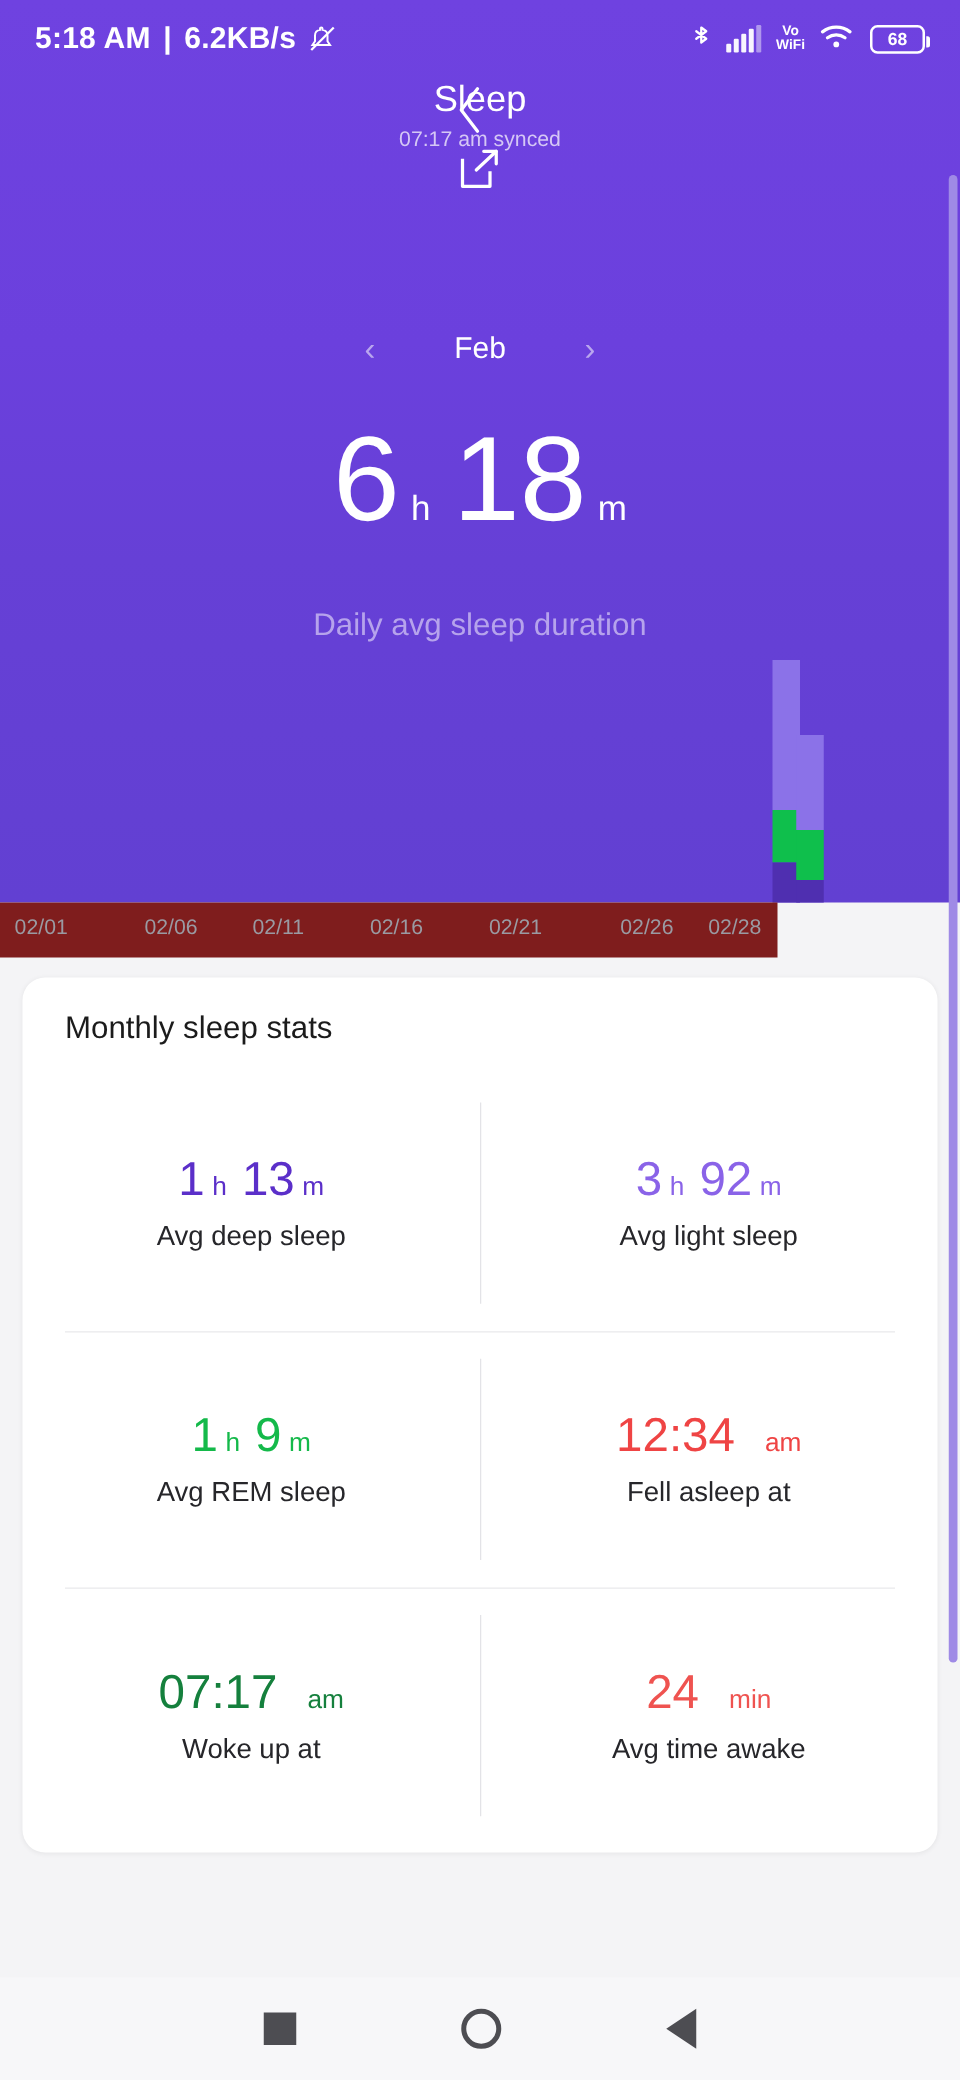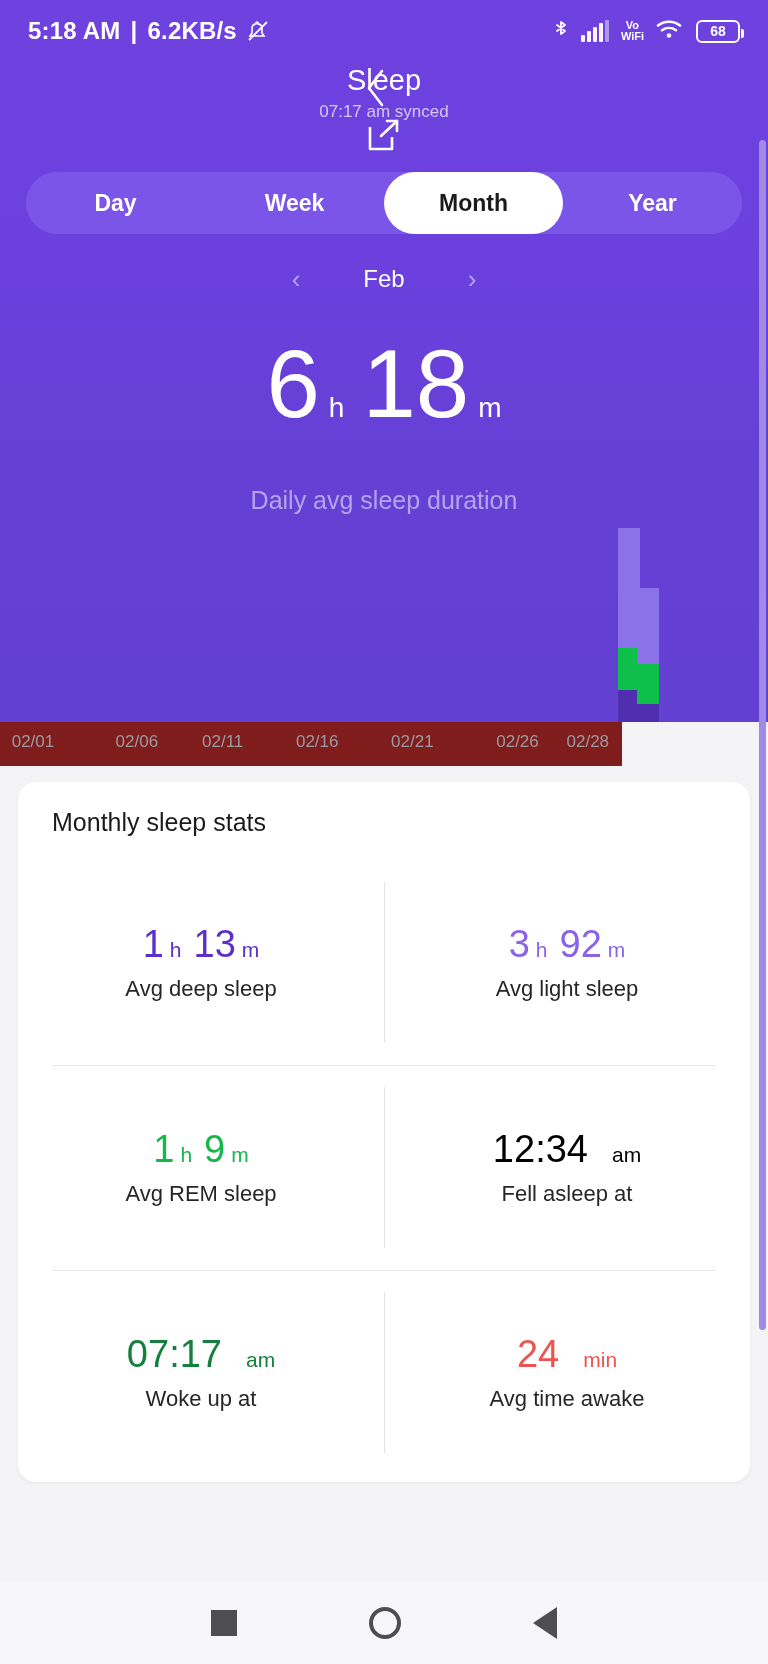--- a/index.html
+++ b/index.html
@@ -213,26 +213,20 @@
     </div>
     <div class="share-btn">
       <svg class="share-icon" width="36" height="36" viewBox="0 0 36 36">
         <path d="M4 10v22h22V20" fill="none" stroke="#fff" stroke-width="2.6" stroke-linejoin="round"></path>
         <path d="M15 19L31 4" fill="none" stroke="#fff" stroke-width="2.6" stroke-linecap="round"></path>
         <path d="M21 4h10v10" fill="none" stroke="#fff" stroke-width="2.6" stroke-linejoin="round" stroke-linecap="round"></path>
       </svg>
     </div>
   </div>
 
-  <div class="tabs">
-    <div class="tab">Day</div>
-    <div class="tab">Week</div>
-    <div class="tab active">Month</div>
-    <div class="tab">Year</div>
-  </div>
 
   <div class="monthnav">
     <div class="arrow">‹</div>
     <div class="mlabel">Feb</div>
     <div class="arrow">›</div>
   </div>
 
   <div class="bigstat">
     <span class="num">6</span>
     <span class="unit">h</span>
@@ -294,21 +288,21 @@
       <div class="cell">
         <div class="val" style="color: rgb(20, 185, 74);">
           <span>1</span>
           <span class="u">h</span>
           <span>9</span>
           <span class="u last">m</span>
         </div>
         <div class="lbl">Avg REM sleep</div>
       </div>
       <div class="cell">
-        <div class="val" style="color: #000000;">
+        <div class="val" style="color: #ef4444;">
           <span>12:34</span>
           <span class="u"></span>
           <span></span>
           <span class="u last">am</span>
         </div>
         <div class="lbl">Fell asleep at</div>
       </div>
     </div>
 
     <div class="row">

